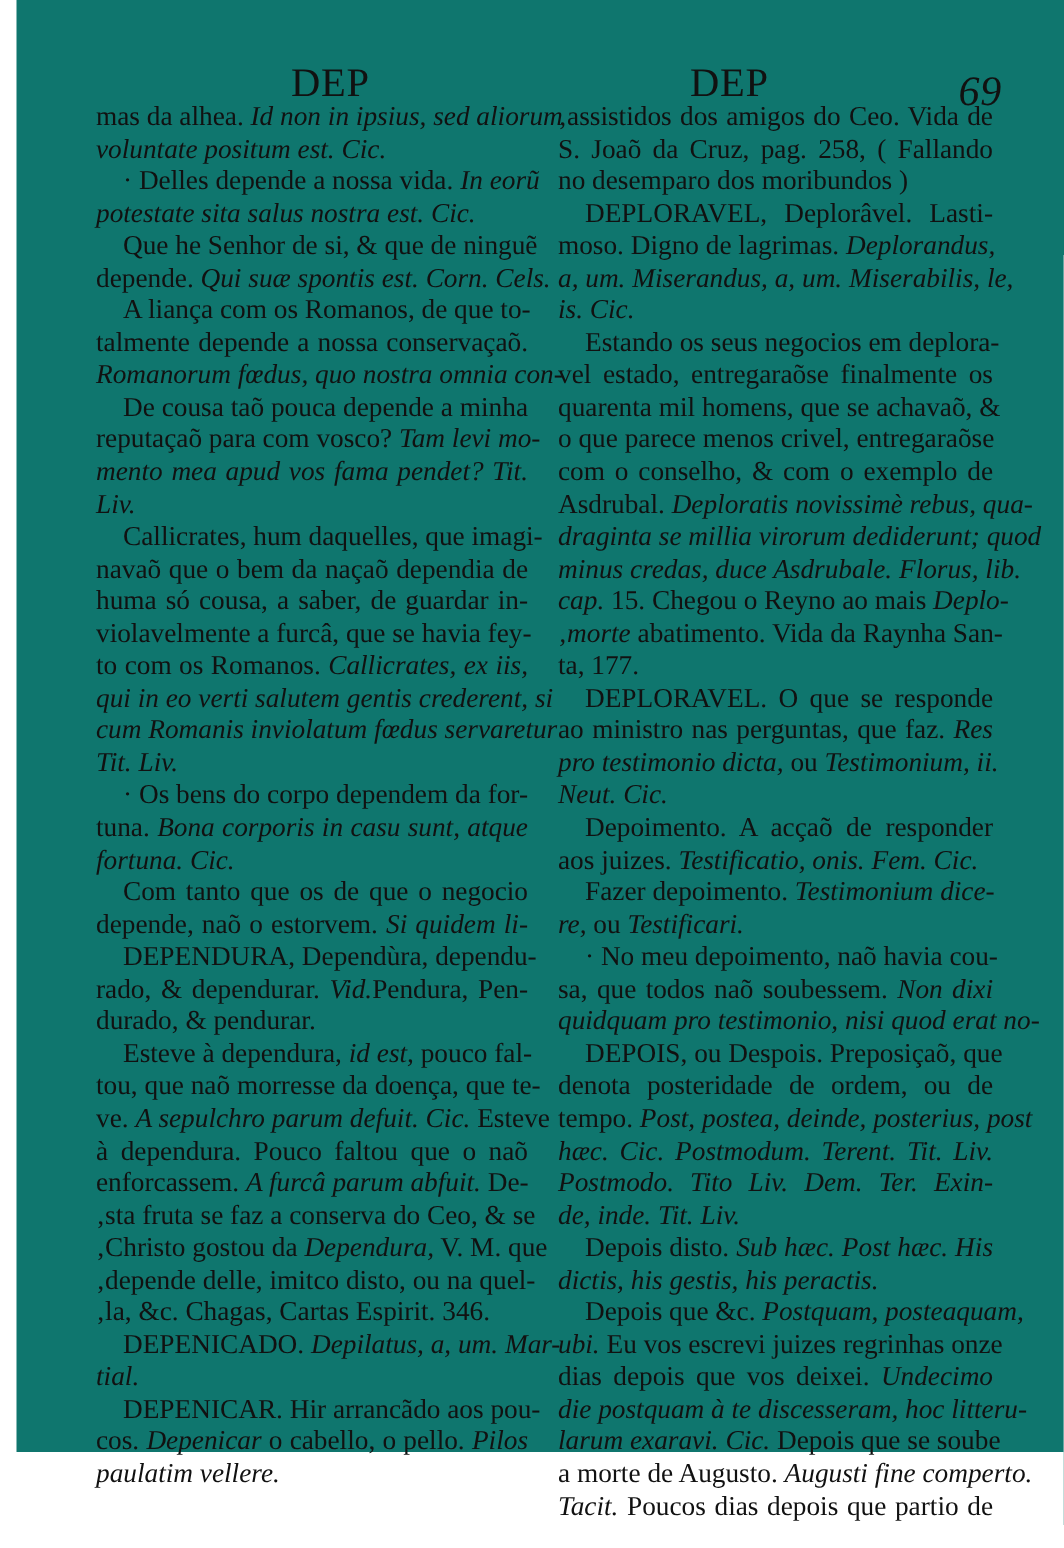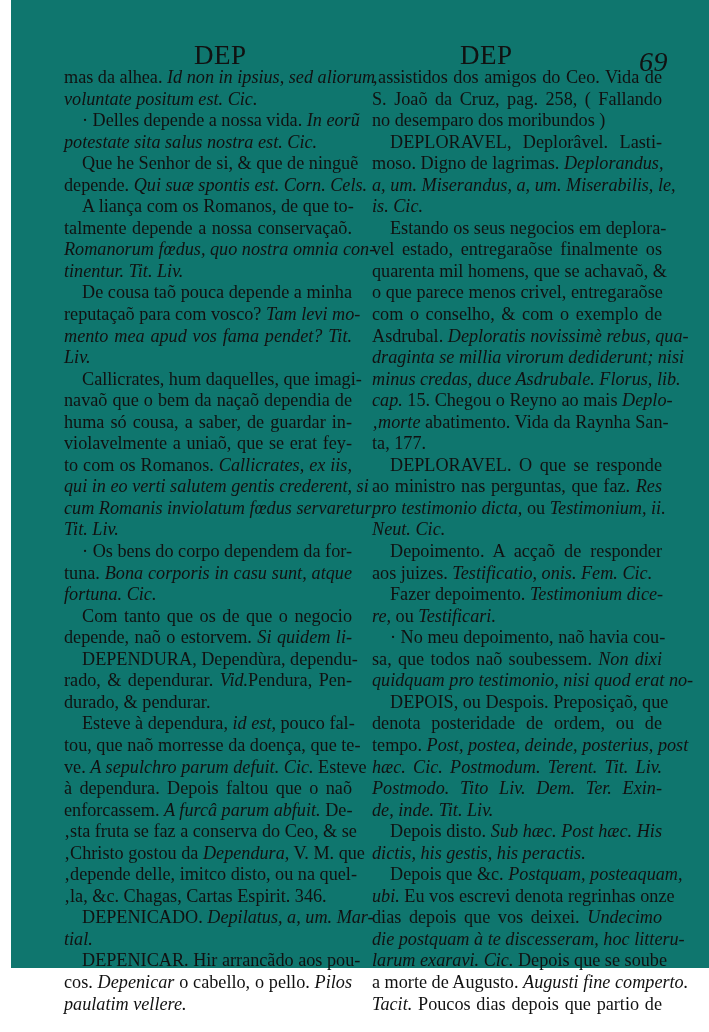--- a/index.html
+++ b/index.html
@@ -31,45 +31,44 @@
   <div class="column col-left" id="col-left">
       <span class="line"><span>mas da alhea. </span><span class="it">Id non in ipsius, sed aliorum</span></span>
       <span class="line last"><span class="it">voluntate positum est. Cic.</span></span>
       <span class="line indent"><span>· Delles depende a nossa vida. </span><span class="it">In eorũ</span></span>
       <span class="line last"><span class="it">potestate sita salus nostra est. Cic.</span></span>
       <span class="line indent"><span>Que he Senhor de si, &amp; que de ninguẽ</span></span>
       <span class="line last"><span>depende. </span><span class="it">Qui suæ spontis est. Corn. Cels.</span></span>
       <span class="line indent"><span>A liança com os Romanos, de que to-</span></span>
       <span class="line"><span>talmente depende a nossa conservaçaõ.</span></span>
       <span class="line"><span class="it">Romanorum fœdus, quo nostra omnia con-</span></span>
-      <span class="line last"><span class="it">tinentur. Tit. Liv.</span></span>
       <span class="line indent"><span>De cousa taõ pouca depende a minha</span></span>
       <span class="line"><span>reputaçaõ para com vosco? </span><span class="it">Tam levi mo-</span></span>
       <span class="line"><span class="it">mento mea apud vos fama pendet? Tit.</span></span>
       <span class="line last"><span class="it">Liv.</span></span>
       <span class="line indent"><span>Callicrates, hum daquelles, que imagi-</span></span>
       <span class="line"><span>navaõ que o bem da naçaõ dependia de</span></span>
       <span class="line"><span>huma só cousa, a saber, de guardar in-</span></span>
-      <span class="line"><span>violavelmente a uniaõ, que se erat fey-</span></span>
+      <span class="line"><span>violavelmente a furcâ, que se havia fey-</span></span>
       <span class="line"><span>to com os Romanos. </span><span class="it">Callicrates, ex iis,</span></span>
       <span class="line"><span class="it">qui in eo verti salutem gentis crederent, si</span></span>
       <span class="line"><span class="it">cum Romanis inviolatum fœdus servaretur</span></span>
       <span class="line last"><span class="it">Tit. Liv.</span></span>
       <span class="line indent"><span>· Os bens do corpo dependem da for-</span></span>
       <span class="line"><span>tuna. </span><span class="it">Bona corporis in casu sunt, atque</span></span>
       <span class="line last"><span class="it">fortuna. Cic.</span></span>
       <span class="line indent"><span>Com tanto que os de que o negocio</span></span>
       <span class="line"><span>depende, naõ o estorvem. </span><span class="it">Si quidem li-</span></span>
       <span class="line indent"><span>DEPENDURA, Dependùra, dependu-</span></span>
       <span class="line"><span>rado, &amp; dependurar. </span><span class="it">Vid.</span><span>Pendura, Pen-</span></span>
       <span class="line last"><span>durado, &amp; pendurar.</span></span>
       <span class="line indent"><span>Esteve à dependura, </span><span class="it">id est,</span><span> pouco fal-</span></span>
       <span class="line"><span>tou, que naõ morresse da doença, que te-</span></span>
       <span class="line"><span>ve. </span><span class="it">A sepulchro parum defuit. Cic.</span><span> Esteve</span></span>
-      <span class="line"><span>à dependura. Depois faltou que o naõ</span></span>
+      <span class="line"><span>à dependura. Pouco faltou que o naõ</span></span>
       <span class="line"><span>enforcassem. </span><span class="it">A furcâ parum abfuit.</span><span> De-</span></span>
       <span class="line"><span>‚sta fruta se faz a conserva do Ceo, &amp; se</span></span>
       <span class="line"><span>‚Christo gostou da </span><span class="it">Dependura,</span><span> V. M. que</span></span>
       <span class="line"><span>‚depende delle, imitco disto, ou na quel-</span></span>
       <span class="line last"><span>‚la, &amp;c. Chagas, Cartas Espirit. 346.</span></span>
       <span class="line indent"><span>DEPENICADO. </span><span class="it">Depilatus, a, um. Mar-</span></span>
       <span class="line last"><span class="it">tial.</span></span>
       <span class="line indent"><span>DEPENICAR. Hir arrancãdo aos pou-</span></span>
       <span class="line"><span>cos. </span><span class="it">Depenicar</span><span> o cabello, o pello. </span><span class="it">Pilos</span></span>
       <span class="line last"><span class="it">paulatim vellere.</span></span>
@@ -81,21 +80,21 @@
       <span class="line indent"><span>DEPLORAVEL, Deplorâvel. Lasti-</span></span>
       <span class="line"><span>moso. Digno de lagrimas. </span><span class="it">Deplorandus,</span></span>
       <span class="line"><span class="it">a, um. Miserandus, a, um. Miserabilis, le,</span></span>
       <span class="line last"><span class="it">is. Cic.</span></span>
       <span class="line indent"><span>Estando os seus negocios em deplora-</span></span>
       <span class="line"><span>vel estado, entregaraõse finalmente os</span></span>
       <span class="line"><span>quarenta mil homens, que se achavaõ, &amp;</span></span>
       <span class="line"><span>o que parece menos crivel, entregaraõse</span></span>
       <span class="line"><span>com o conselho, &amp; com o exemplo de</span></span>
       <span class="line"><span>Asdrubal. </span><span class="it">Deploratis novissimè rebus, qua-</span></span>
-      <span class="line"><span class="it">draginta se millia virorum dediderunt; nisi</span></span>
+      <span class="line"><span class="it">draginta se millia virorum dediderunt; quod</span></span>
       <span class="line"><span class="it">minus credas, duce Asdrubale. Florus, lib.</span></span>
       <span class="line"><span class="it">cap.</span><span> 15. Chegou o Reyno ao mais </span><span class="it">Deplo-</span></span>
       <span class="line"><span class="it">‚morte</span><span> abatimento. Vida da Raynha San-</span></span>
       <span class="line last"><span>ta, 177.</span></span>
       <span class="line indent"><span>DEPLORAVEL. O que se responde</span></span>
       <span class="line"><span>ao ministro nas perguntas, que faz. </span><span class="it">Res</span></span>
       <span class="line"><span class="it">pro testimonio dicta,</span><span> ou </span><span class="it">Testimonium, ii.</span></span>
       <span class="line last"><span class="it">Neut. Cic.</span></span>
       <span class="line indent"><span>Depoimento. A acçaõ de responder</span></span>
       <span class="line last"><span>aos juizes. </span><span class="it">Testificatio, onis. Fem. Cic.</span></span>
@@ -106,20 +105,20 @@
       <span class="line"><span class="it">quidquam pro testimonio, nisi quod erat no-</span></span>
       <span class="line indent"><span>DEPOIS, ou Despois. Preposiçaõ, que</span></span>
       <span class="line"><span>denota posteridade de ordem, ou de</span></span>
       <span class="line"><span>tempo. </span><span class="it">Post, postea, deinde, posterius, post</span></span>
       <span class="line"><span class="it">hæc. Cic. Postmodum. Terent. Tit. Liv.</span></span>
       <span class="line"><span class="it">Postmodo. Tito Liv. Dem. Ter. Exin-</span></span>
       <span class="line last"><span class="it">de, inde. Tit. Liv.</span></span>
       <span class="line indent"><span>Depois disto. </span><span class="it">Sub hæc. Post hæc. His</span></span>
       <span class="line last"><span class="it">dictis, his gestis, his peractis.</span></span>
       <span class="line indent"><span>Depois que &amp;c. </span><span class="it">Postquam, posteaquam,</span></span>
-      <span class="line"><span class="it">ubi.</span><span> Eu vos escrevi denota regrinhas onze</span></span>
+      <span class="line"><span class="it">ubi.</span><span> Eu vos escrevi juizes regrinhas onze</span></span>
       <span class="line"><span>dias depois que vos deixei. </span><span class="it">Undecimo</span></span>
       <span class="line"><span class="it">die postquam à te discesseram, hoc litteru-</span></span>
       <span class="line"><span class="it">larum exaravi. Cic.</span><span> Depois que se soube</span></span>
       <span class="line"><span>a morte de Augusto. </span><span class="it">Augusti fine comperto.</span></span>
       <span class="line"><span class="it">Tacit.</span><span> Poucos dias depois que partio de</span></span>
     </div>
 </div>
 
 </body></html>

